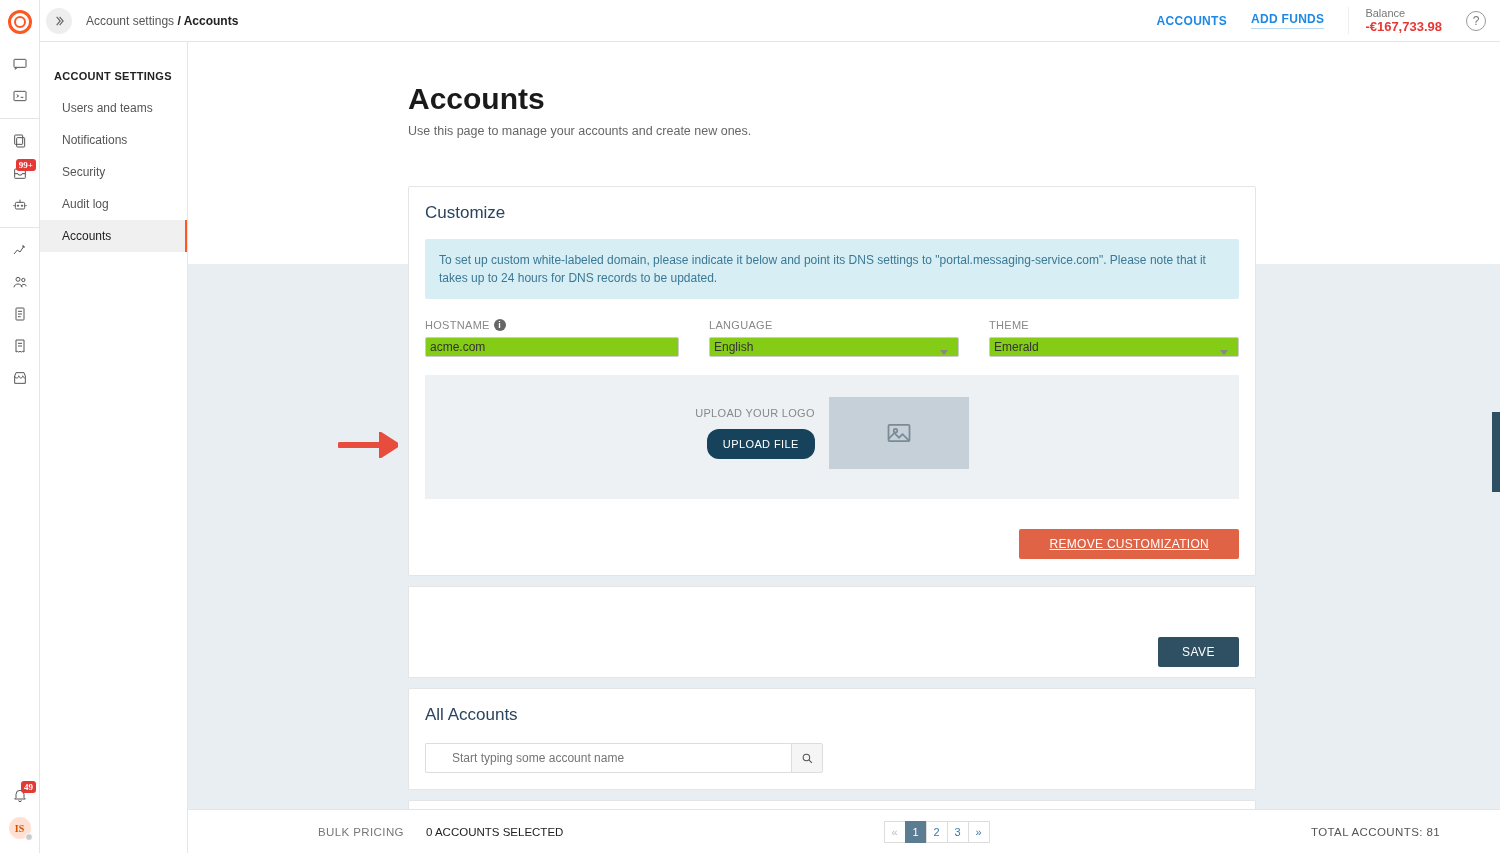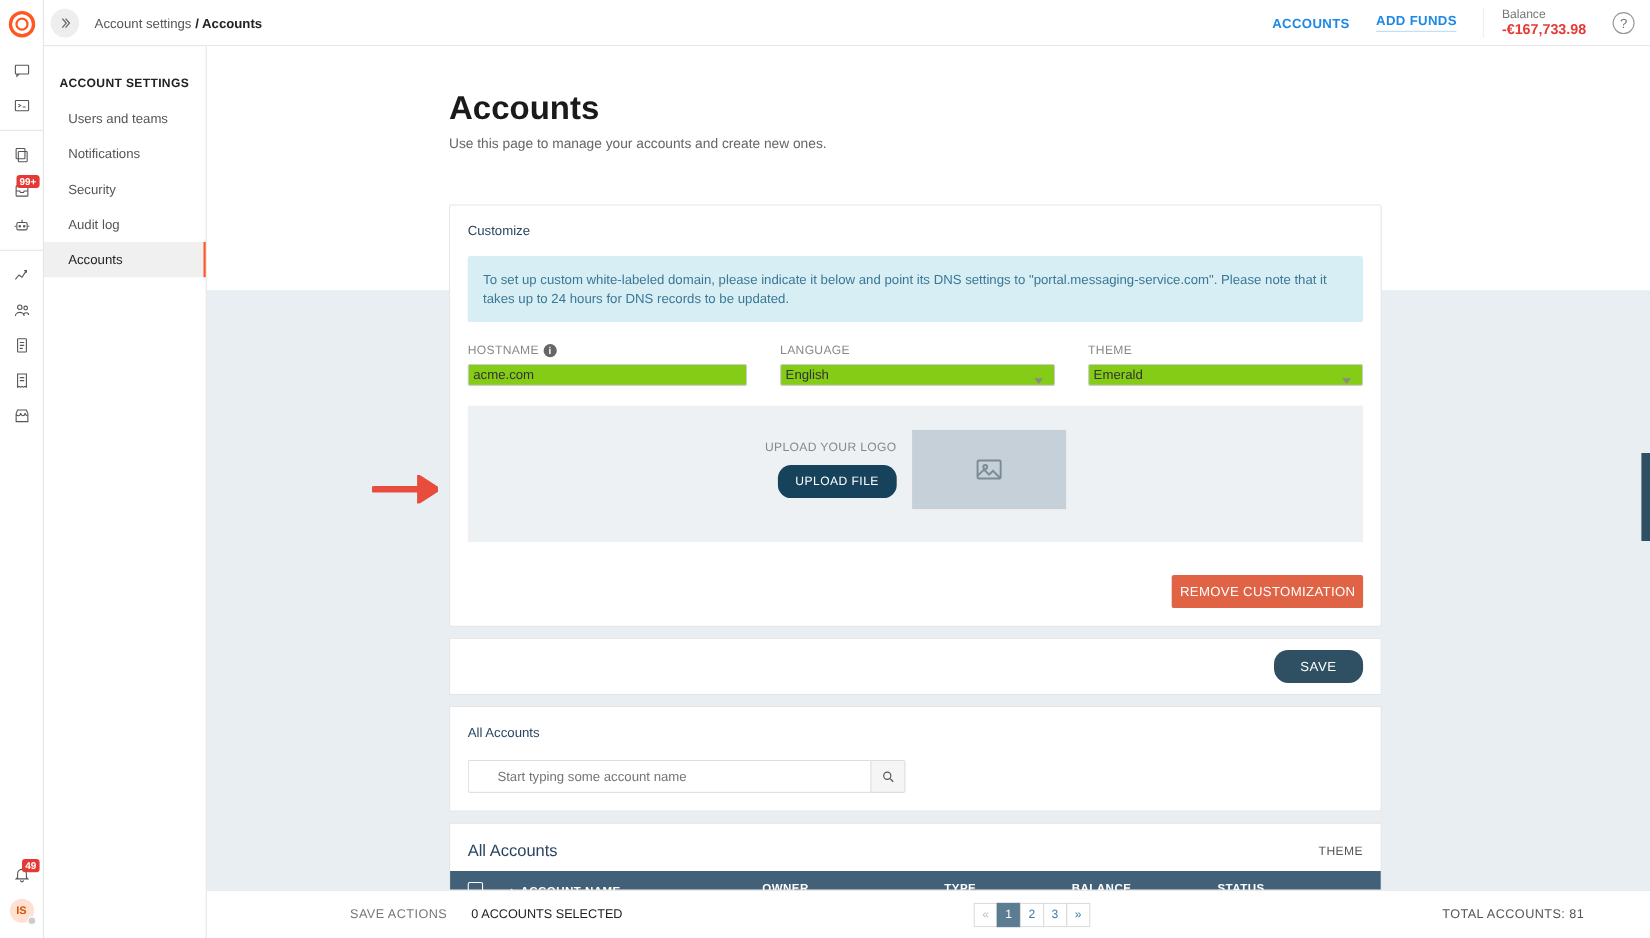--- a/index.html
+++ b/index.html
@@ -1,20 +1,20 @@
 <!DOCTYPE html>
 <html><head>
 <meta charset="utf-8">
 <style>
 * { box-sizing: border-box; margin: 0; padding: 0; }
 body { font-family: -apple-system, BlinkMacSystemFont, "Segoe UI", Arial, sans-serif; font-size: 13px; color: #333; background: #fff; overflow: hidden; }
 .app { display: flex; height: 853px; width: 1500px; }
 
 
-.rail { width: 40px; background: #fff; border-right: 1px solid #e5e5e5; display: flex; flex-direction: column; padding: 8px 0; position: relative; }
+.rail { width: 40px; background: #fff; border-right: 1px solid #e5e5e5; display: flex; flex-direction: column; padding: 8px 0; position: relative; font-family: Liberation Serif, serif; }
 .rail-logo { width: 24px; height: 24px; margin: 2px auto 14px; border-radius: 50%; background: #fff; border: 3px solid #ff5722; position: relative; }
 .rail-logo::after { content: ""; position: absolute; inset: 3px; border: 2px solid #ff5722; border-radius: 50%; }
 .rail-sep { height: 1px; background: #e5e5e5; margin: 6px 0; }
 .rail-icon { width: 40px; height: 32px; display: flex; align-items: center; justify-content: center; color: #555; cursor: pointer; position: relative; }
 .rail-icon svg { width: 16px; height: 16px; stroke: #555; fill: none; stroke-width: 1.5; }
 .badge-red { position: absolute; top: 2px; right: 4px; background: #e53935; color: #fff; font-size: 9px; padding: 1px 3px; border-radius: 3px; font-weight: bold; }
 .rail-bottom { margin-top: auto; }
 .avatar { width: 22px; height: 22px; border-radius: 50%; background: #ffe0d3; color: #d35400; font-size: 10px; font-weight: bold; display: flex; align-items: center; justify-content: center; margin: 6px auto; position: relative; }
 .avatar::after { content:""; position:absolute; width:6px; height:6px; border-radius:50%; background:#ccc; right:-2px; bottom:-2px; border:1px solid #fff; }
 
@@ -44,44 +44,44 @@
 
 .content { flex: 1; overflow-y: auto; background: #fff; position: relative; }
 .content-inner { max-width: 848px; margin: 0 auto 0 220px; padding: 40px 0 60px; }
 .page-title { font-size: 30px; font-weight: 600; color: #1a1a1a; margin-bottom: 8px; }
 .page-sub { font-size: 12.5px; color: #666; margin-bottom: 48px; }
 
 .gray-bg { background: #e8eef2; position: absolute; left: 0; right: 0; top: 222px; bottom: 0; z-index: 0; }
 .panels { position: relative; z-index: 1; }
 
 .panel { background: #fff; border: 1px solid #e5e5e5; border-radius: 2px; margin-bottom: 10px; }
-.panel-header { padding: 16px 16px 8px; font-size: 12px; color: #2a4560; }
+.panel-header { padding: 16px 16px 8px; font-size: 17px; color: #2a4560; }
 .info-box { margin: 8px 16px 0; background: #d6eef4; color: #3b7895; font-size: 12px; padding: 12px 14px; line-height: 1.5; border-radius: 2px; }
 
 .form-row { display: flex; gap: 30px; padding: 20px 16px 8px; }
 .form-col { flex: 1; }
 .form-col.h { flex: 0 0 254px; }
 .label { font-size: 11px; color: #888; letter-spacing: .3px; margin-bottom: 6px; display:flex; align-items:center; gap:4px; }
 .label .info { width:12px; height:12px; border-radius:50%; background:#666; color:#fff; font-size:9px; display:inline-flex; align-items:center; justify-content:center; font-weight:bold; }
 .input, .select { width: 100%; height: 20px; border: 1px solid #ccc; border-radius: 2px; padding: 0 4px; font-size: 12px; color: #333; background:#84cc16; }
 .select { display:flex; align-items:center; justify-content:space-between; cursor:pointer; position:relative; }
 .select::after { content:""; border-left:4px solid transparent; border-right:4px solid transparent; border-top:5px solid #888; position:absolute; right:10px; top:12px; }
 
 .upload-area { margin: 10px 16px 16px; background: #eef1f3; padding: 22px 16px 16px; text-align:center; }
 .upload-row { display:flex; align-items:center; justify-content:center; gap:14px; margin-bottom: 14px; }
 .upload-label { font-size: 11px; color: #888; letter-spacing:.3px; text-align:right; }
 .btn-dark { background: #16425b; color: #fff; border:none; padding: 9px 16px; font-size: 11px; letter-spacing:.4px; cursor:pointer; border-radius:2px; }
 .logo-ph { width: 140px; height: 72px; background: #c5d0d8; display:flex; align-items:center; justify-content:center; }
 .logo-ph svg { width:28px; height:28px; stroke:#7a8a96; fill:none; stroke-width:1.5; }
 .upload-hint { font-size: 11.5px; color: #777; }
 
 .panel-footer-right { padding: 14px 16px 16px; display:flex; justify-content:flex-end; }
-.btn-orange { background: #e06345; color:#fff; border:none; padding: 8px 7px; font-size: 12px; letter-spacing:.3px; cursor:pointer; border-radius:2px; }
+.btn-orange { background: #e06345; color:#fff; border:none; padding: 8px 30px; font-size: 12px; letter-spacing:.3px; cursor:pointer; border-radius:2px;text-decoration:underline; }
 .save-bar { background:#fff; border:1px solid #e5e5e5; padding:10px 16px; display:flex; justify-content:flex-end; margin-bottom:10px; }
-.btn-darknavy { background:#2f4f63; color:#fff; border:none; padding:8px 24px; font-size:12px; letter-spacing:.5px; cursor:pointer; border-radius:13px; }
+.btn-darknavy { background:#2f4f63; color:#fff; border:none; padding:8px 24px; font-size:12px; letter-spacing:.5px; cursor:pointer; border-radius:2px;margin-top:40px; }
 
 .search-row { padding: 10px 16px 16px; display:flex; }
 .search-input { flex:0 0 366px; height:30px; border:1px solid #ddd; border-right:none; padding:0 26px; font-size:12px; border-radius:2px 0 0 2px; }
 .search-btn { width:32px; height:30px; border:1px solid #ddd; background:#f5f5f5; display:flex; align-items:center; justify-content:center; cursor:pointer; border-radius:0 2px 2px 0; }
 .search-btn svg { width:13px; height:13px; stroke:#555; fill:none; stroke-width:2; }
 
 .allacc-header { padding: 16px 16px 10px; font-size: 15px; color: #2a4560; display:flex; justify-content:space-between; align-items:center; }
 .filter-btn { font-size:11px; color:#555; letter-spacing:.4px; cursor:pointer; }
 
 .table-head { background:#426077; color:#fff; display:flex; padding:10px 16px; font-size:10.5px; letter-spacing:.4px; font-weight:600; }
@@ -315,21 +315,21 @@
               <div class="th-owner">OWNER</div>
               <div class="th-type">TYPE</div>
               <div class="th-bal">BALANCE</div>
               <div class="th-status">STATUS</div>
             </div>
           </div>
         </div>
 
         <div class="bottombar">
           <div class="bb-left">
-            <span class="bb-label">SAVE ACTIONS</span>
+            <span class="bb-label">BULK PRICING</span>
             <span class="bb-sel">0 ACCOUNTS SELECTED</span>
           </div>
           <div class="pagination">
             <div class="pg disabled">«</div>
             <div class="pg active">1</div>
             <div class="pg">2</div>
             <div class="pg">3</div>
             <div class="pg">»</div>
           </div>
           <div class="bb-right">TOTAL ACCOUNTS: 81</div>

